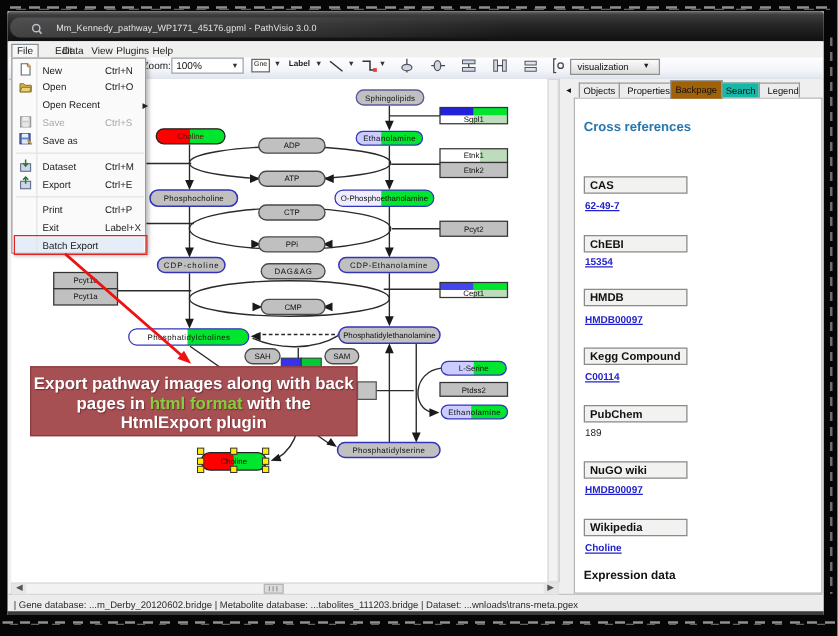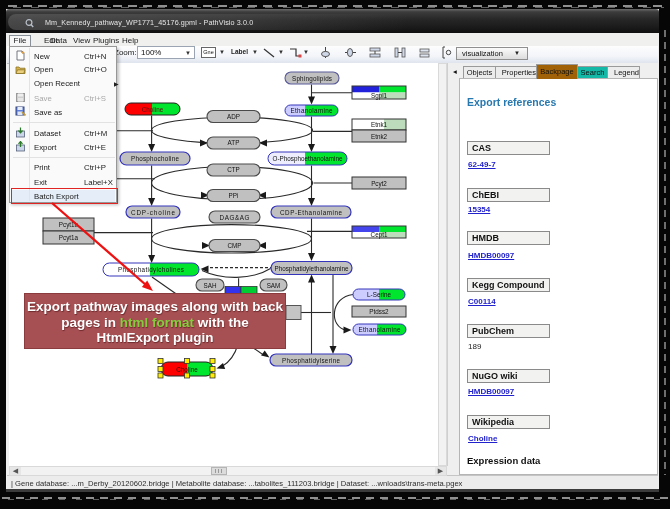--- a/index.html
+++ b/index.html
@@ -239,21 +239,21 @@
 
 <div class="abs" id="tabs" style="left:459px;top:63px;width:199px;height:15px;font-size:7.5px;color:#111;">
   <span class="abs" style="left:4px;top:3px;width:31px;height:11px;line-height:11px;text-align:center;background:#ececec;border:1px solid #9a9a9a;border-bottom:none;">Objects</span>
   <span class="abs" style="left:36px;top:3px;width:40px;height:11px;line-height:11px;text-align:right;background:#ececec;border:1px solid #9a9a9a;border-bottom:none;">Properties</span>
   <span class="abs" style="left:77px;top:1px;width:40px;height:14px;line-height:13px;text-align:center;background:#a16207;border:1px solid #9a9a9a;border-bottom:none;">Backpage</span>
   <span class="abs" style="left:118px;top:3px;width:29px;height:11px;line-height:11px;text-align:center;background:#14b8a6;border:1px solid #9a9a9a;border-bottom:none;">Search</span>
   <span class="abs" style="left:148px;top:3px;width:31px;height:11px;line-height:11px;text-align:right;background:#ececec;border:1px solid #9a9a9a;border-bottom:none;">Legend</span>
 </div>
 
 <div class="abs" id="backpage" style="left:459px;top:78px;width:197px;height:397px;">
-  <div class="abs" style="left:8px;top:18px;font-size:10.5px;font-weight:bold;color:#2878b0;">Export references</div>
+  <div class="abs" style="left:8px;top:18px;font-size:10.5px;font-weight:bold;color:#2878b0;">Cross references</div>
 
   <div class="abs bphdr" style="top:63px;">CAS</div>
   <div class="abs bplink" style="top:82px;">62-49-7</div>
 
   <div class="abs bphdr" style="top:110px;">ChEBI</div>
   <div class="abs bplink" style="top:127px;">15354</div>
 
   <div class="abs bphdr" style="top:153px;">HMDB</div>
   <div class="abs bplink" style="top:173px;">HMDB00097</div>
 

